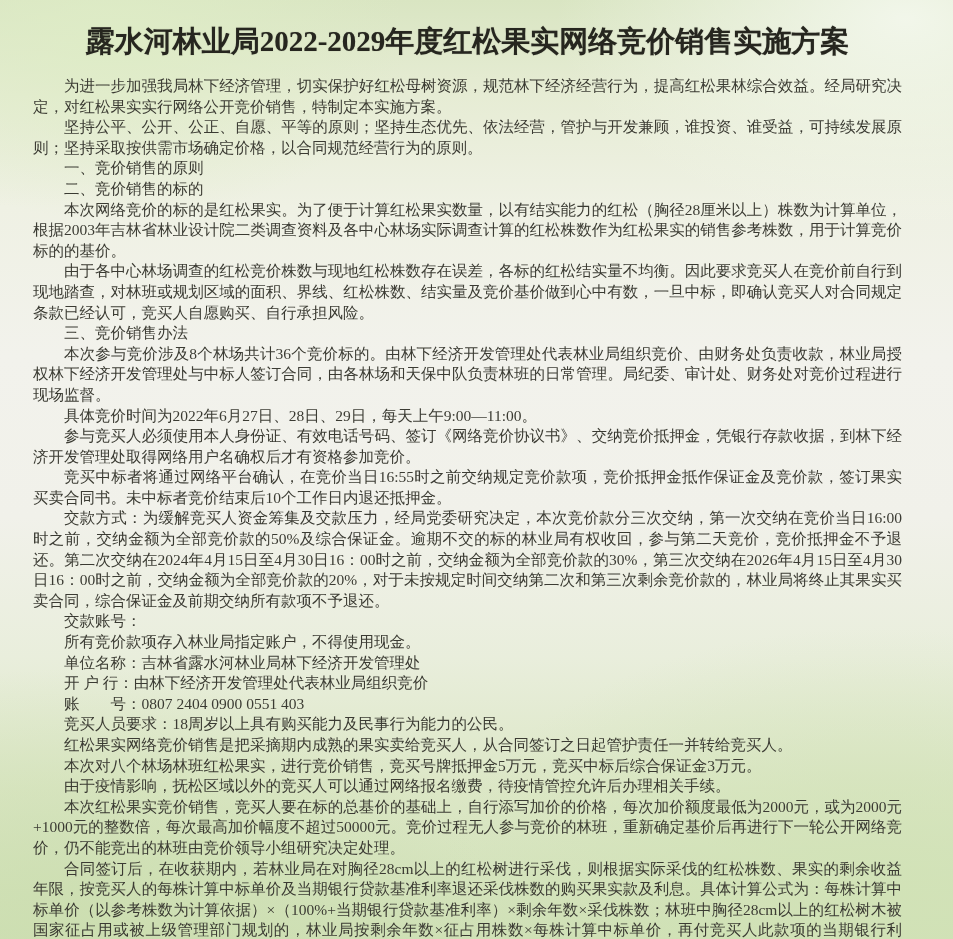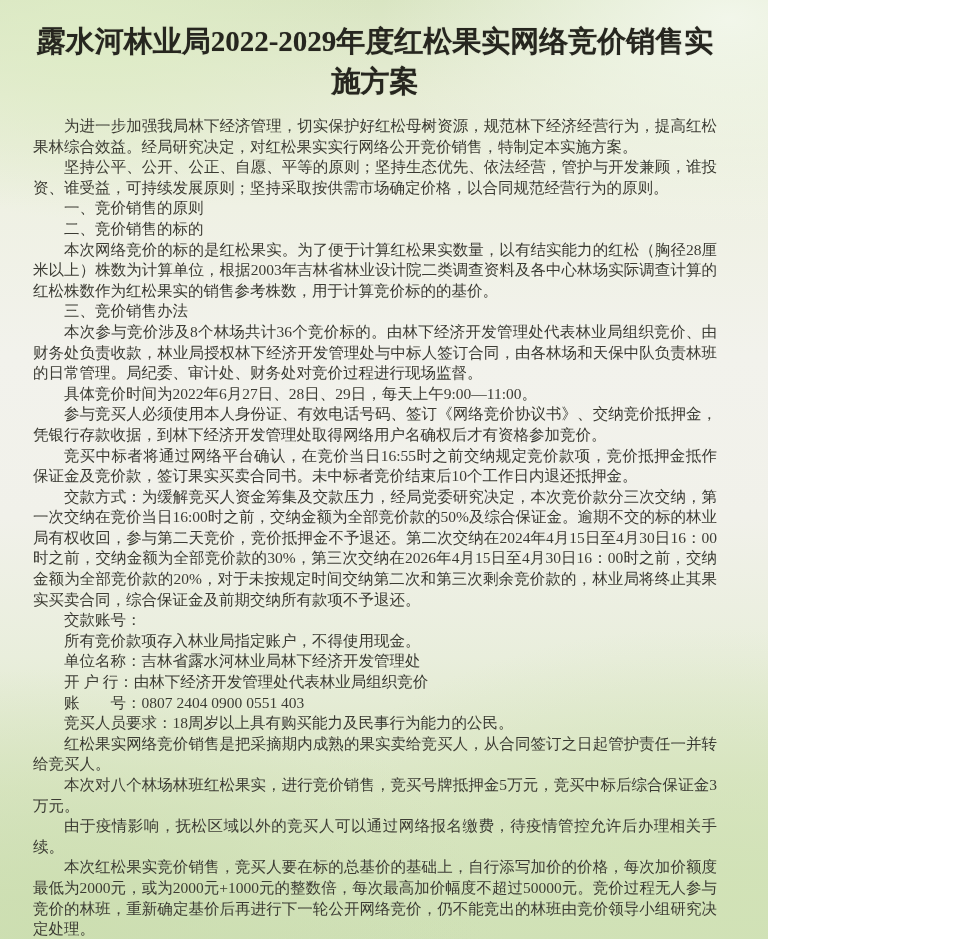--- a/index.html
+++ b/index.html
@@ -7,21 +7,21 @@
     padding: 0;
   }
   body {
     width: 953px;
     height: 939px;
     overflow: hidden;
     font-family: "Liberation Serif", "DejaVu Serif", serif;
   }
   .page {
     position: relative;
-    width: 768px;
+    width: 953px;
     height: 939px;
     box-sizing: border-box;
     padding: 12px 51px 0 33px;
     overflow: hidden;
     background:
       radial-gradient(ellipse 420px 260px at 12% 4%, rgba(222,236,198,0.9), rgba(222,236,198,0) 70%),
       radial-gradient(ellipse 500px 300px at 95% 2%, rgba(244,248,238,0.9), rgba(244,248,238,0) 70%),
       radial-gradient(ellipse 600px 360px at 8% 98%, rgba(204,222,176,0.85), rgba(204,222,176,0) 70%),
       radial-gradient(ellipse 620px 380px at 92% 96%, rgba(209,226,182,0.9), rgba(209,226,182,0) 72%),
       linear-gradient(180deg,
@@ -60,20 +60,21 @@
 <body>
 
 <div class="page">
   <h1 class="title">露水河林业局2022-2029年度红松果实网络竞价销售实施方案</h1>
   <div class="body-text" id="doc-body">
       <p class="para">为进一步加强我局林下经济管理，切实保护好红松母树资源，规范林下经济经营行为，提高红松果林综合效益。经局研究决定，对红松果实实行网络公开竞价销售，特制定本实施方案。</p>
       <p class="para">坚持公平、公开、公正、自愿、平等的原则；坚持生态优先、依法经营，管护与开发兼顾，谁投资、谁受益，可持续发展原则；坚持采取按供需市场确定价格，以合同规范经营行为的原则。</p>
       <p class="para">一、竞价销售的原则</p>
       <p class="para">二、竞价销售的标的</p>
       <p class="para">本次网络竞价的标的是红松果实。为了便于计算红松果实数量，以有结实能力的红松（胸径28厘米以上）株数为计算单位，根据2003年吉林省林业设计院二类调查资料及各中心林场实际调查计算的红松株数作为红松果实的销售参考株数，用于计算竞价标的的基价。</p>
+      <p class="para">由于各中心林场调查的红松竞价株数与现地红松株数存在误差，各标的红松结实量不均衡。因此要求竞买人在竞价前自行到现地踏查，对林班或规划区域的面积、界线、红松株数、结实量及竞价基价做到心中有数，一旦中标，即确认竞买人对合同规定条款已经认可，竞买人自愿购买、自行承担风险。</p>
       <p class="para">三、竞价销售办法</p>
       <p class="para">本次参与竞价涉及8个林场共计36个竞价标的。由林下经济开发管理处代表林业局组织竞价、由财务处负责收款，林业局授权林下经济开发管理处与中标人签订合同，由各林场和天保中队负责林班的日常管理。局纪委、审计处、财务处对竞价过程进行现场监督。</p>
       <p class="para">具体竞价时间为2022年6月27日、28日、29日，每天上午9:00—11:00。</p>
       <p class="para">参与竞买人必须使用本人身份证、有效电话号码、签订《网络竞价协议书》、交纳竞价抵押金，凭银行存款收据，到林下经济开发管理处取得网络用户名确权后才有资格参加竞价。</p>
       <p class="para">竞买中标者将通过网络平台确认，在竞价当日16:55时之前交纳规定竞价款项，竞价抵押金抵作保证金及竞价款，签订果实买卖合同书。未中标者竞价结束后10个工作日内退还抵押金。</p>
       <p class="para">交款方式：为缓解竞买人资金筹集及交款压力，经局党委研究决定，本次竞价款分三次交纳，第一次交纳在竞价当日16:00时之前，交纳金额为全部竞价款的50%及综合保证金。逾期不交的标的林业局有权收回，参与第二天竞价，竞价抵押金不予退还。第二次交纳在2024年4月15日至4月30日16：00时之前，交纳金额为全部竞价款的30%，第三次交纳在2026年4月15日至4月30日16：00时之前，交纳金额为全部竞价款的20%，对于未按规定时间交纳第二次和第三次剩余竞价款的，林业局将终止其果实买卖合同，综合保证金及前期交纳所有款项不予退还。</p>
       <p class="para">交款账号：</p>
       <p class="para">所有竞价款项存入林业局指定账户，不得使用现金。</p>
       <p class="para">单位名称：吉林省露水河林业局林下经济开发管理处</p>
       <p class="para">开 户 行：由林下经济开发管理处代表林业局组织竞价</p>

